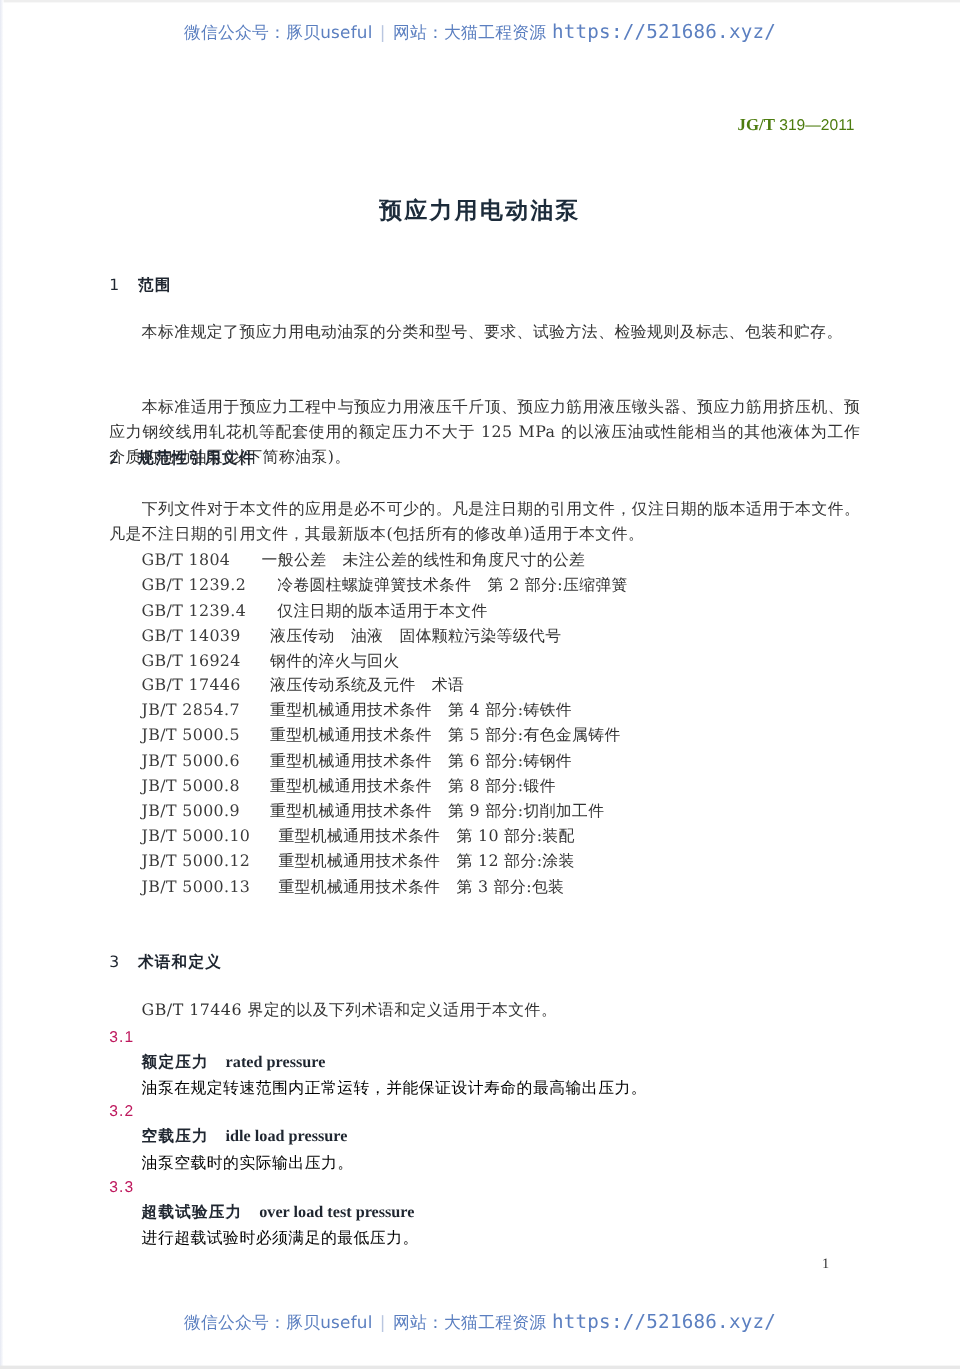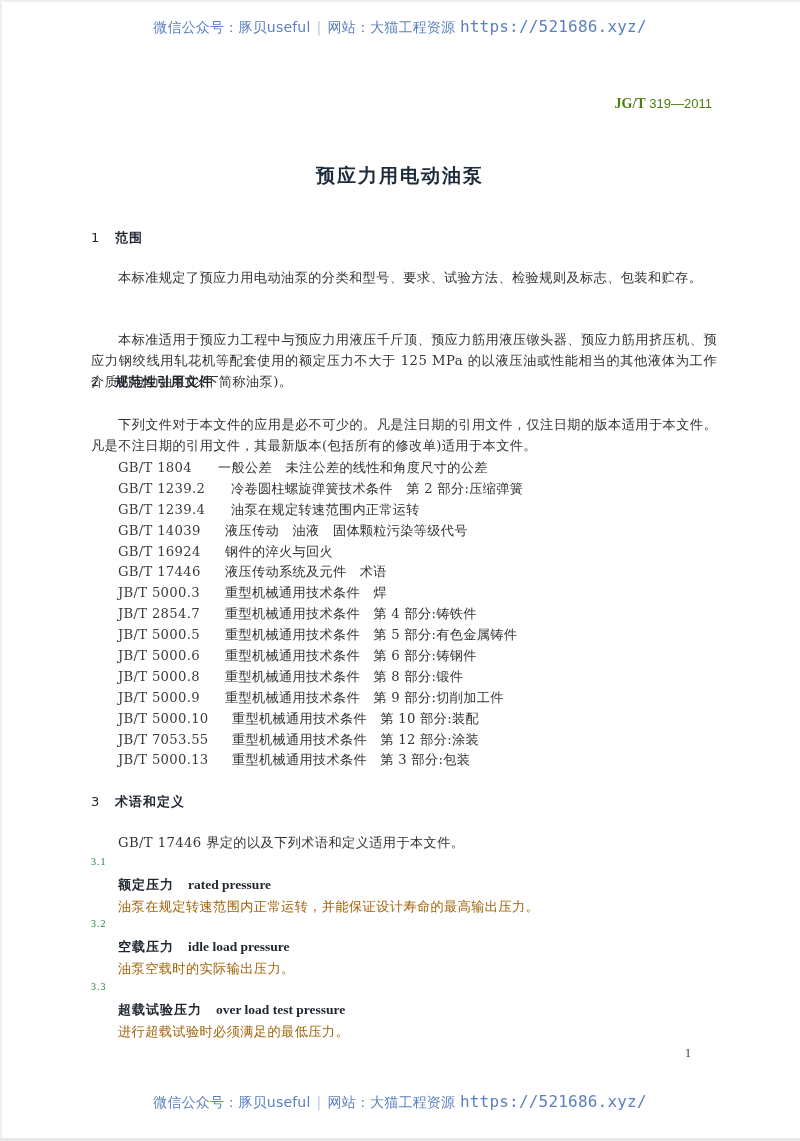--- a/index.html
+++ b/index.html
@@ -126,23 +126,23 @@
     .ref-item .code {
       display: inline-block;
       color: #3a3a3a;
     }
     .ref-item .title {
       display: inline-block;
     }
     .clause-num {
       position: absolute;
       left: 91px;
-      font-size: 10px;
-      font-family: Liberation Serif, serif;
-      color: #15803d;
+      font-size: 13px;
+      font-family: Liberation Sans, sans-serif;
+      color: #be185d;
       letter-spacing: 1px;
     }
     .term {
       position: absolute;
       left: 118px;
       font-size: 13px;
       font-weight: bold;
       color: #1f2630;
     }
     .term .zh {
@@ -151,21 +151,21 @@
     }
     .term .en {
       font-family: "Liberation Serif", "DejaVu Serif", serif;
       margin-left: 14px;
       font-size: 13.5px;
     }
     .definition {
       position: absolute;
       left: 118px;
       font-size: 13.2px;
-      color: #a16207;
+      color: #000000;
       letter-spacing: 0.4px;
     }
     .page-number {
       position: absolute;
       top: 1046px;
       left: 685px;
       font-size: 12px;
       color: #333;
       font-family: "Liberation Serif", "DejaVu Serif", serif;
     }
@@ -202,32 +202,31 @@
 <div class="section-heading" style="top:373px;">
   <span class="num">2</span><span>规范性引用文件</span>
 </div>
 <div class="para" style="top:414px;">
   <span class="indent"></span><span>下列文件对于本文件的应用是必不可少的。凡是注日期的引用文件，仅注日期的版本适用于本文件。凡是不注日期的引用文件，其最新版本(包括所有的修改单)适用于本文件。</span>
 </div>
 
 <ul class="ref-list">
   <li class="ref-item"><span class="code" style="width:100px">GB/T 1804</span><span class="title">一般公差　未注公差的线性和角度尺寸的公差</span></li>
   <li class="ref-item"><span class="code" style="width:113px">GB/T 1239.2</span><span class="title">冷卷圆柱螺旋弹簧技术条件　第 2 部分:压缩弹簧</span></li>
-  <li class="ref-item"><span class="code" style="width:113px">GB/T 1239.4</span><span class="title">油泵在规定转速范围内正常运转</span></li>
+  <li class="ref-item"><span class="code" style="width:113px">GB/T 1239.4</span><span class="title">仅注日期的版本适用于本文件</span></li>
   <li class="ref-item"><span class="code" style="width:107px">GB/T 14039</span><span class="title">液压传动　油液　固体颗粒污染等级代号</span></li>
   <li class="ref-item"><span class="code" style="width:107px">GB/T 16924</span><span class="title">钢件的淬火与回火</span></li>
   <li class="ref-item"><span class="code" style="width:107px">GB/T 17446</span><span class="title">液压传动系统及元件　术语</span></li>
-  <li class="ref-item"><span class="code" style="width:107px">JB/T 5000.3</span><span class="title">重型机械通用技术条件　焊</span></li>
   <li class="ref-item"><span class="code" style="width:107px">JB/T 2854.7</span><span class="title">重型机械通用技术条件　第 4 部分:铸铁件</span></li>
   <li class="ref-item"><span class="code" style="width:107px">JB/T 5000.5</span><span class="title">重型机械通用技术条件　第 5 部分:有色金属铸件</span></li>
   <li class="ref-item"><span class="code" style="width:107px">JB/T 5000.6</span><span class="title">重型机械通用技术条件　第 6 部分:铸钢件</span></li>
   <li class="ref-item"><span class="code" style="width:107px">JB/T 5000.8</span><span class="title">重型机械通用技术条件　第 8 部分:锻件</span></li>
   <li class="ref-item"><span class="code" style="width:107px">JB/T 5000.9</span><span class="title">重型机械通用技术条件　第 9 部分:切削加工件</span></li>
   <li class="ref-item"><span class="code" style="width:114px">JB/T 5000.10</span><span class="title">重型机械通用技术条件　第 10 部分:装配</span></li>
-  <li class="ref-item"><span class="code" style="width:114px">JB/T 7053.55</span><span class="title">重型机械通用技术条件　第 12 部分:涂装</span></li>
+  <li class="ref-item"><span class="code" style="width:114px">JB/T 5000.12</span><span class="title">重型机械通用技术条件　第 12 部分:涂装</span></li>
   <li class="ref-item"><span class="code" style="width:114px">JB/T 5000.13</span><span class="title">重型机械通用技术条件　第 3 部分:包装</span></li>
 </ul>
 
 <div class="section-heading" style="top:793px;">
   <span class="num">3</span><span>术语和定义</span>
 </div>
 <div class="para" style="top:832px;">
   <span class="indent"></span><span>GB/T 17446 界定的以及下列术语和定义适用于本文件。</span>
 </div>
 

